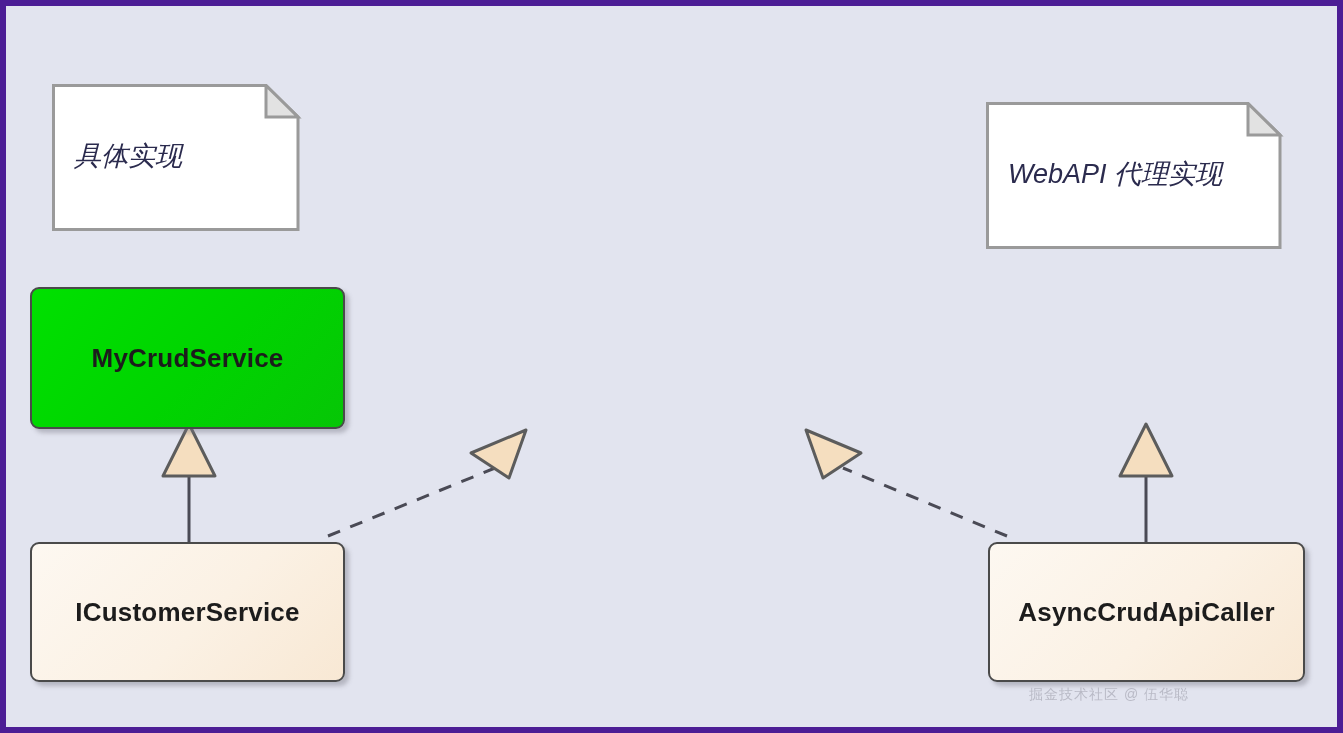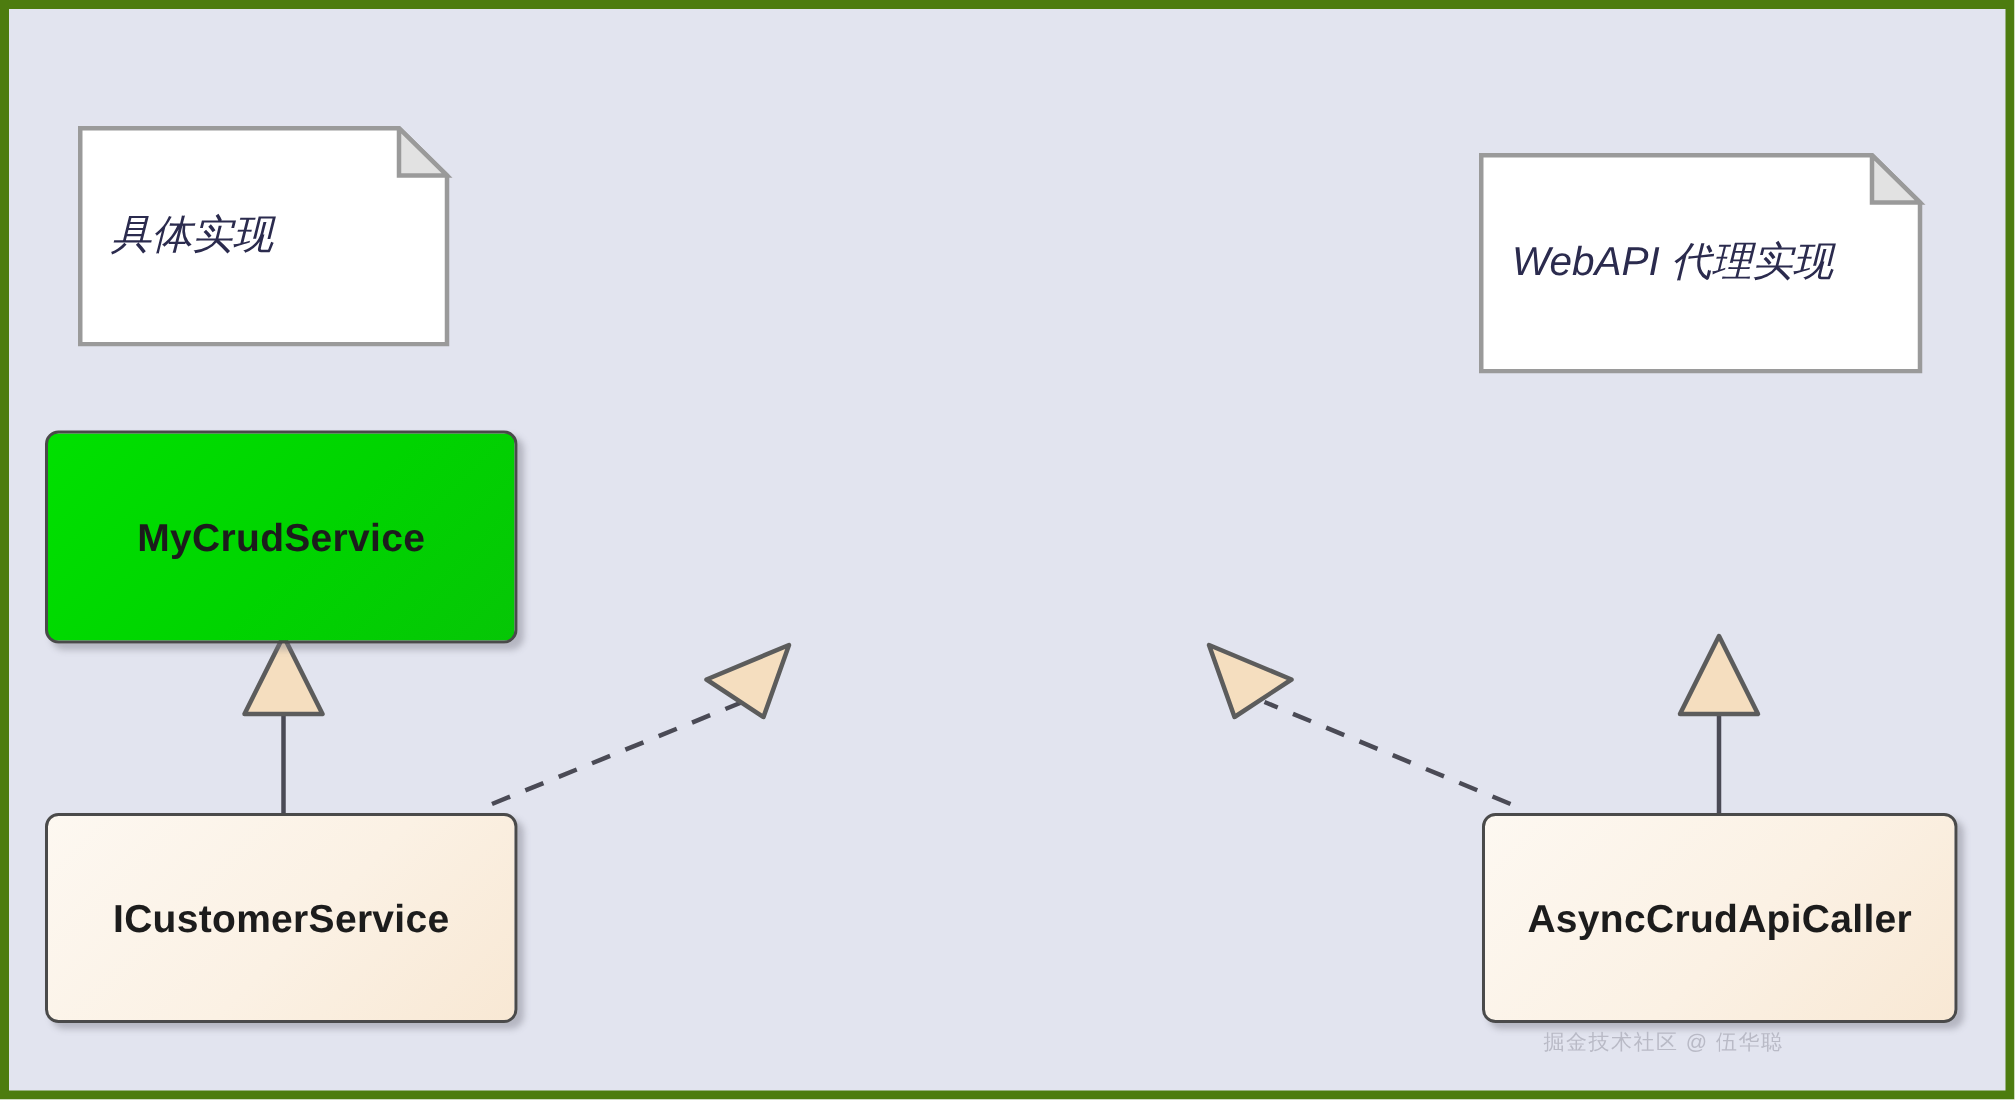--- a/index.html
+++ b/index.html
@@ -4,21 +4,21 @@
 <style>
   html, body {
     margin: 0;
     padding: 0;
     background: #ffffff;
   }
   #canvas {
     position: relative;
     width: 1343px;
     height: 733px;
-    background: #4d7c0f;
+    background: #4c1d95;
     overflow: hidden;
     font-family: "Liberation Sans", "DejaVu Sans", sans-serif;
   }
   
   #surface {
     position: absolute;
     left: 6px;
     top: 6px;
     width: 1331px;
     height: 721px;

